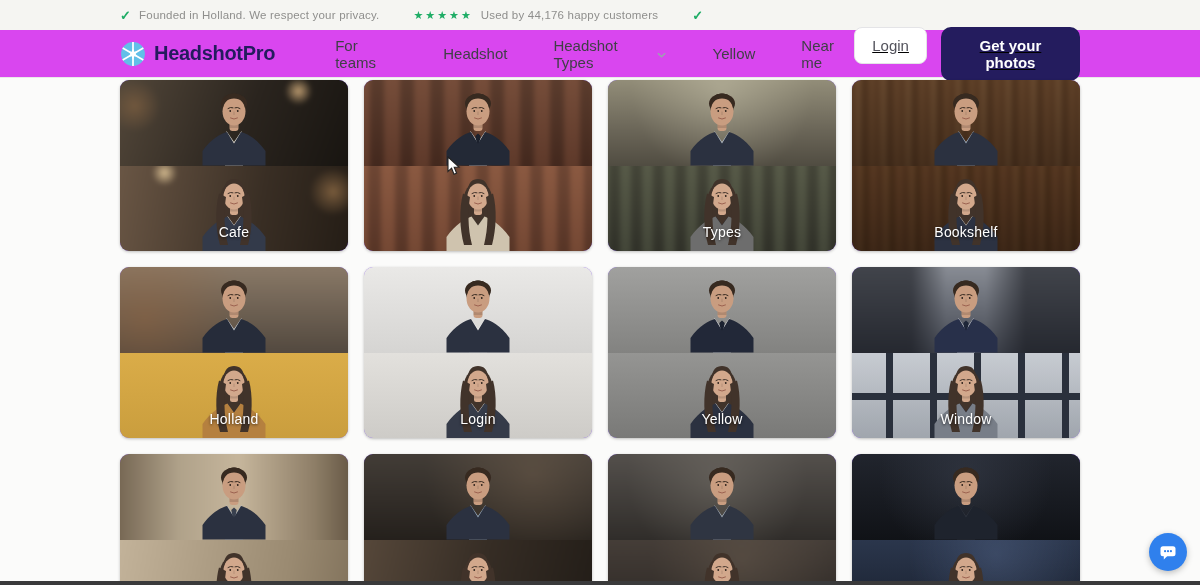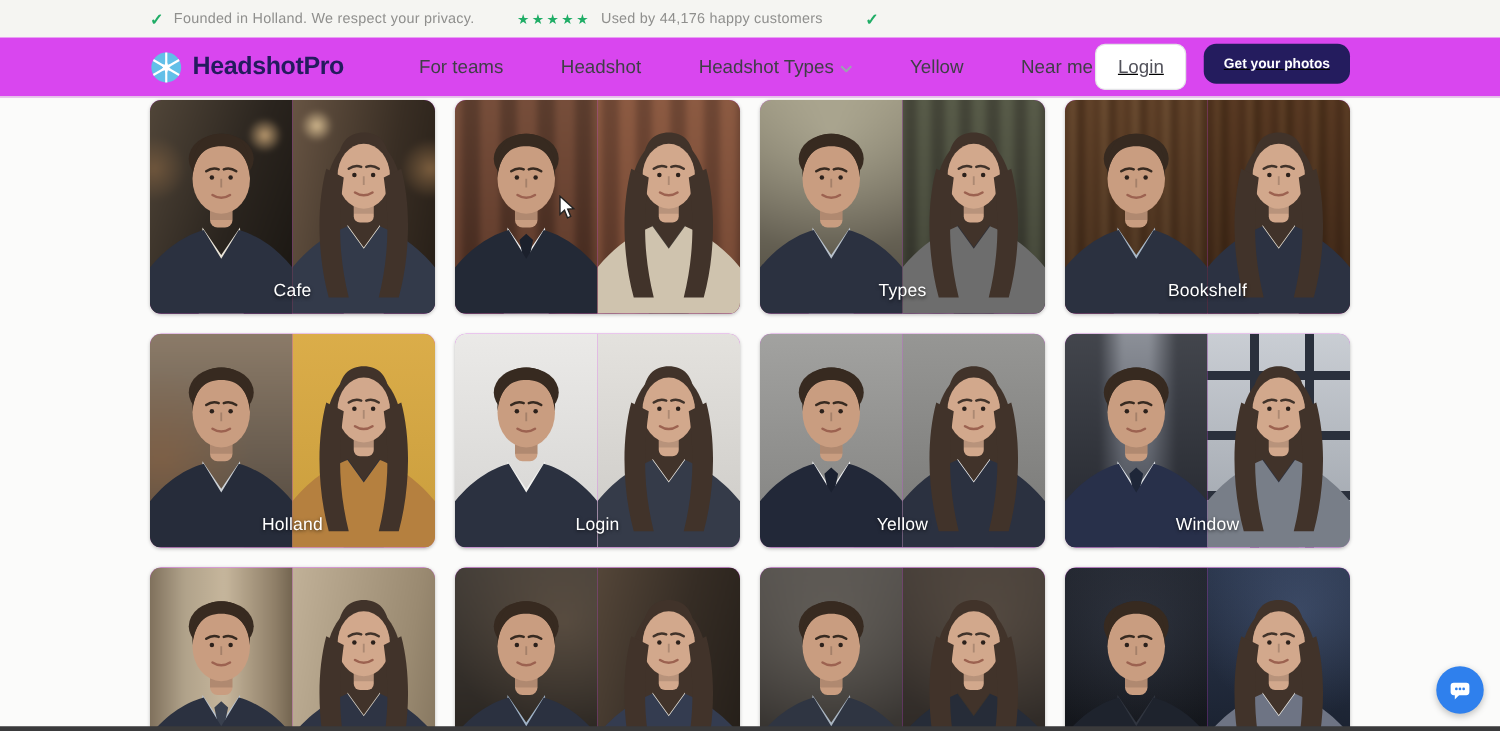--- a/index.html
+++ b/index.html
@@ -19,28 +19,28 @@
   .brand { display:flex; align-items:center; gap:8px; cursor:pointer; }
   .brand-name { font-size:20px; font-weight:800; color:#241b5e; letter-spacing:-.3px; }
   .navlinks { display:flex; align-items:center; gap:46px; margin-left:60px; }
   .navlink { font-size:15px; color:#3f3f46; cursor:pointer; display:flex; align-items:center; gap:5px; }
   .chev { display:inline-block; margin-top:2px; }
   .nav-right { margin-left:auto; display:flex; align-items:flex-start; gap:14px;text-decoration:underline; }
   .btn-login { background:#fff; border:1px solid #e4e4e7; border-radius:8px;
                padding:9px 17px; font-size:15px; color:#52525b; cursor:pointer;
                font-family:inherit; }
   .btn-cta { background:#241c5e; border:none; border-radius:10px; padding:10px 16px;
-             font-size:11px; font-weight:700; color:#fff; cursor:pointer; font-family:inherit; }
+             font-size:15px; font-weight:700; color:#fff; cursor:pointer; font-family:inherit; }
 
   
   .main { position:relative; }
   .grid { margin:2px 120px 0; display:grid; grid-template-columns:repeat(4,1fr);
           grid-auto-rows:171px; gap:16px; }
   .card { position:relative; display:flex; border-radius:9px; overflow:hidden;
-          box-shadow:0 1px 3px rgba(0,0,0,.25); cursor:pointer; background:#d946ef; }
+          box-shadow:0 1px 3px rgba(0,0,0,.25); cursor:pointer; background:#8b5cf6;flex-direction:column; }
   .photo { position:relative; flex:1 1 0; overflow:hidden; }
   .photo .bg { position:absolute; inset:-10px; }
   .photo svg.person { position:absolute; inset:0; width:100%; height:100%; display:block; }
   .card .label { position:absolute; left:0; right:0; bottom:11px; text-align:center;
                  color:#fff; font-size:14px; letter-spacing:.2px;
                  text-shadow:0 1px 3px rgba(0,0,0,.65); pointer-events:none; }
 
   
   .bottom-strip { position:absolute; left:0; bottom:0; width:1200px; height:4px;
                   background:#3a3a3b; z-index:50; }

